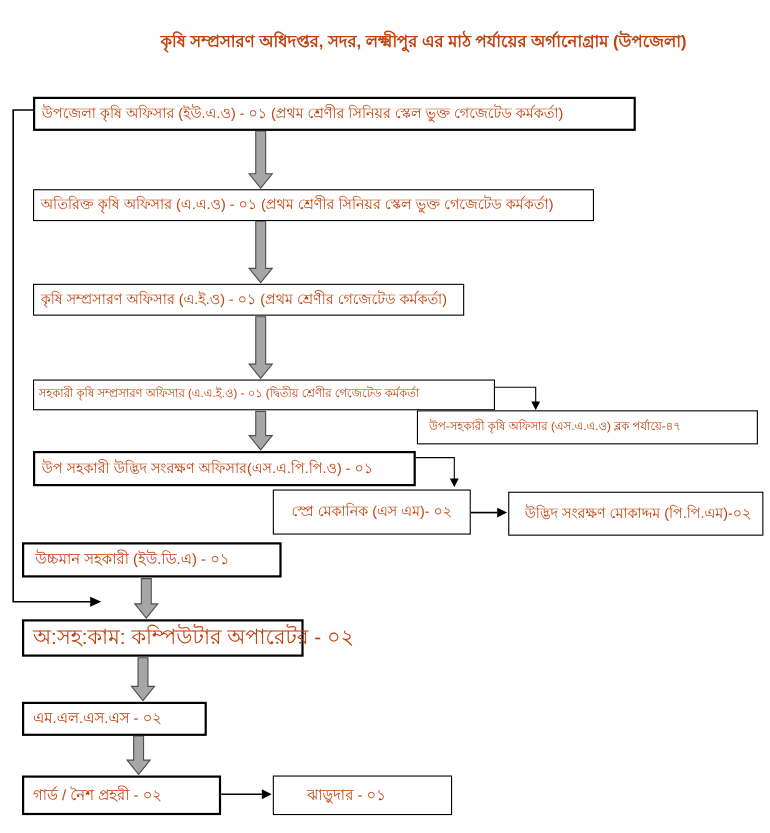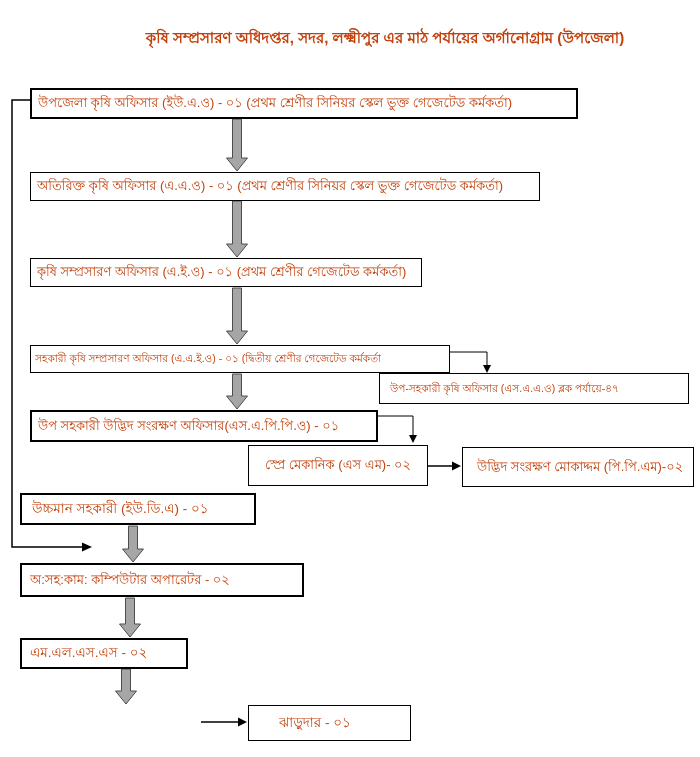--- a/index.html
+++ b/index.html
@@ -37,21 +37,21 @@
   .small{font-size:10.5px;text-align:right;}
   .b1{left:30px;top:88px;width:548px;height:31px;}
   .b2{left:30px;top:172px;width:510px;height:29px;}
   .b3{left:30px;top:258px;width:392px;height:29px;}
   .b4{left:30px;top:345px;width:420px;height:28px;padding-left:4px;}
   .bsaao{left:379px;top:373px;width:310px;height:31px;padding-left:10px;}
   .b5{left:30px;top:410px;width:348px;height:32px;}
   .bsm{left:248px;top:445px;width:180px;height:41px;justify-content:center;padding-left:0;}
   .bppm{left:462px;top:447px;width:232px;height:40px;padding-left:14px;}
   .buda{left:20px;top:493px;width:236px;height:32px;padding-left:10px;font-size:13.5px;}
-  .bcomp{left:20px;top:563px;width:284px;height:34px;padding-left:8px;font-size:13px;}
+  .bcomp{left:20px;top:563px;width:256px;height:34px;padding-left:8px;font-size:19px;}
   .bmlss{left:20px;top:638px;width:168px;height:31px;padding-left:8px;font-size:13.5px;}
   .bguard{left:20px;top:705px;width:181px;height:36px;padding-left:8px;font-size:13.5px;}
   .bsweeper{left:248px;top:705px;width:163px;height:36px;padding-left:30px;font-size:13.5px;}
 </style>
 </head>
 <body>
 
 <div class="canvas">
 
   <div class="title">কৃষি সম্প্রসারণ অধিদপ্তর, সদর, লক্ষ্মীপুর এর মাঠ পর্যায়ের অর্গানোগ্রাম (উপজেলা)</div>
@@ -98,16 +98,17 @@
   <div class="box bsm">স্প্রে মেকানিক (এস এম)- ০২</div>
 
   <div class="box bppm">উদ্ভিদ সংরক্ষণ মোকাদ্দম (পি.পি.এম)-০২</div>
 
   <div class="box buda thick">উচ্চমান সহকারী (ইউ.ডি.এ) - ০১</div>
 
   <div class="box bcomp thick">অ:সহ:কাম: কম্পিউটার অপারেটর - ০২</div>
 
   <div class="box bmlss thick">এম.এল.এস.এস - ০২</div>
 
+  <div class="box bguard thick">গার্ড / নৈশ প্রহরী - ০২</div>
 
   <div class="box bsweeper">ঝাড়ুদার - ০১</div>
 
 </div>
 
 </body></html>

